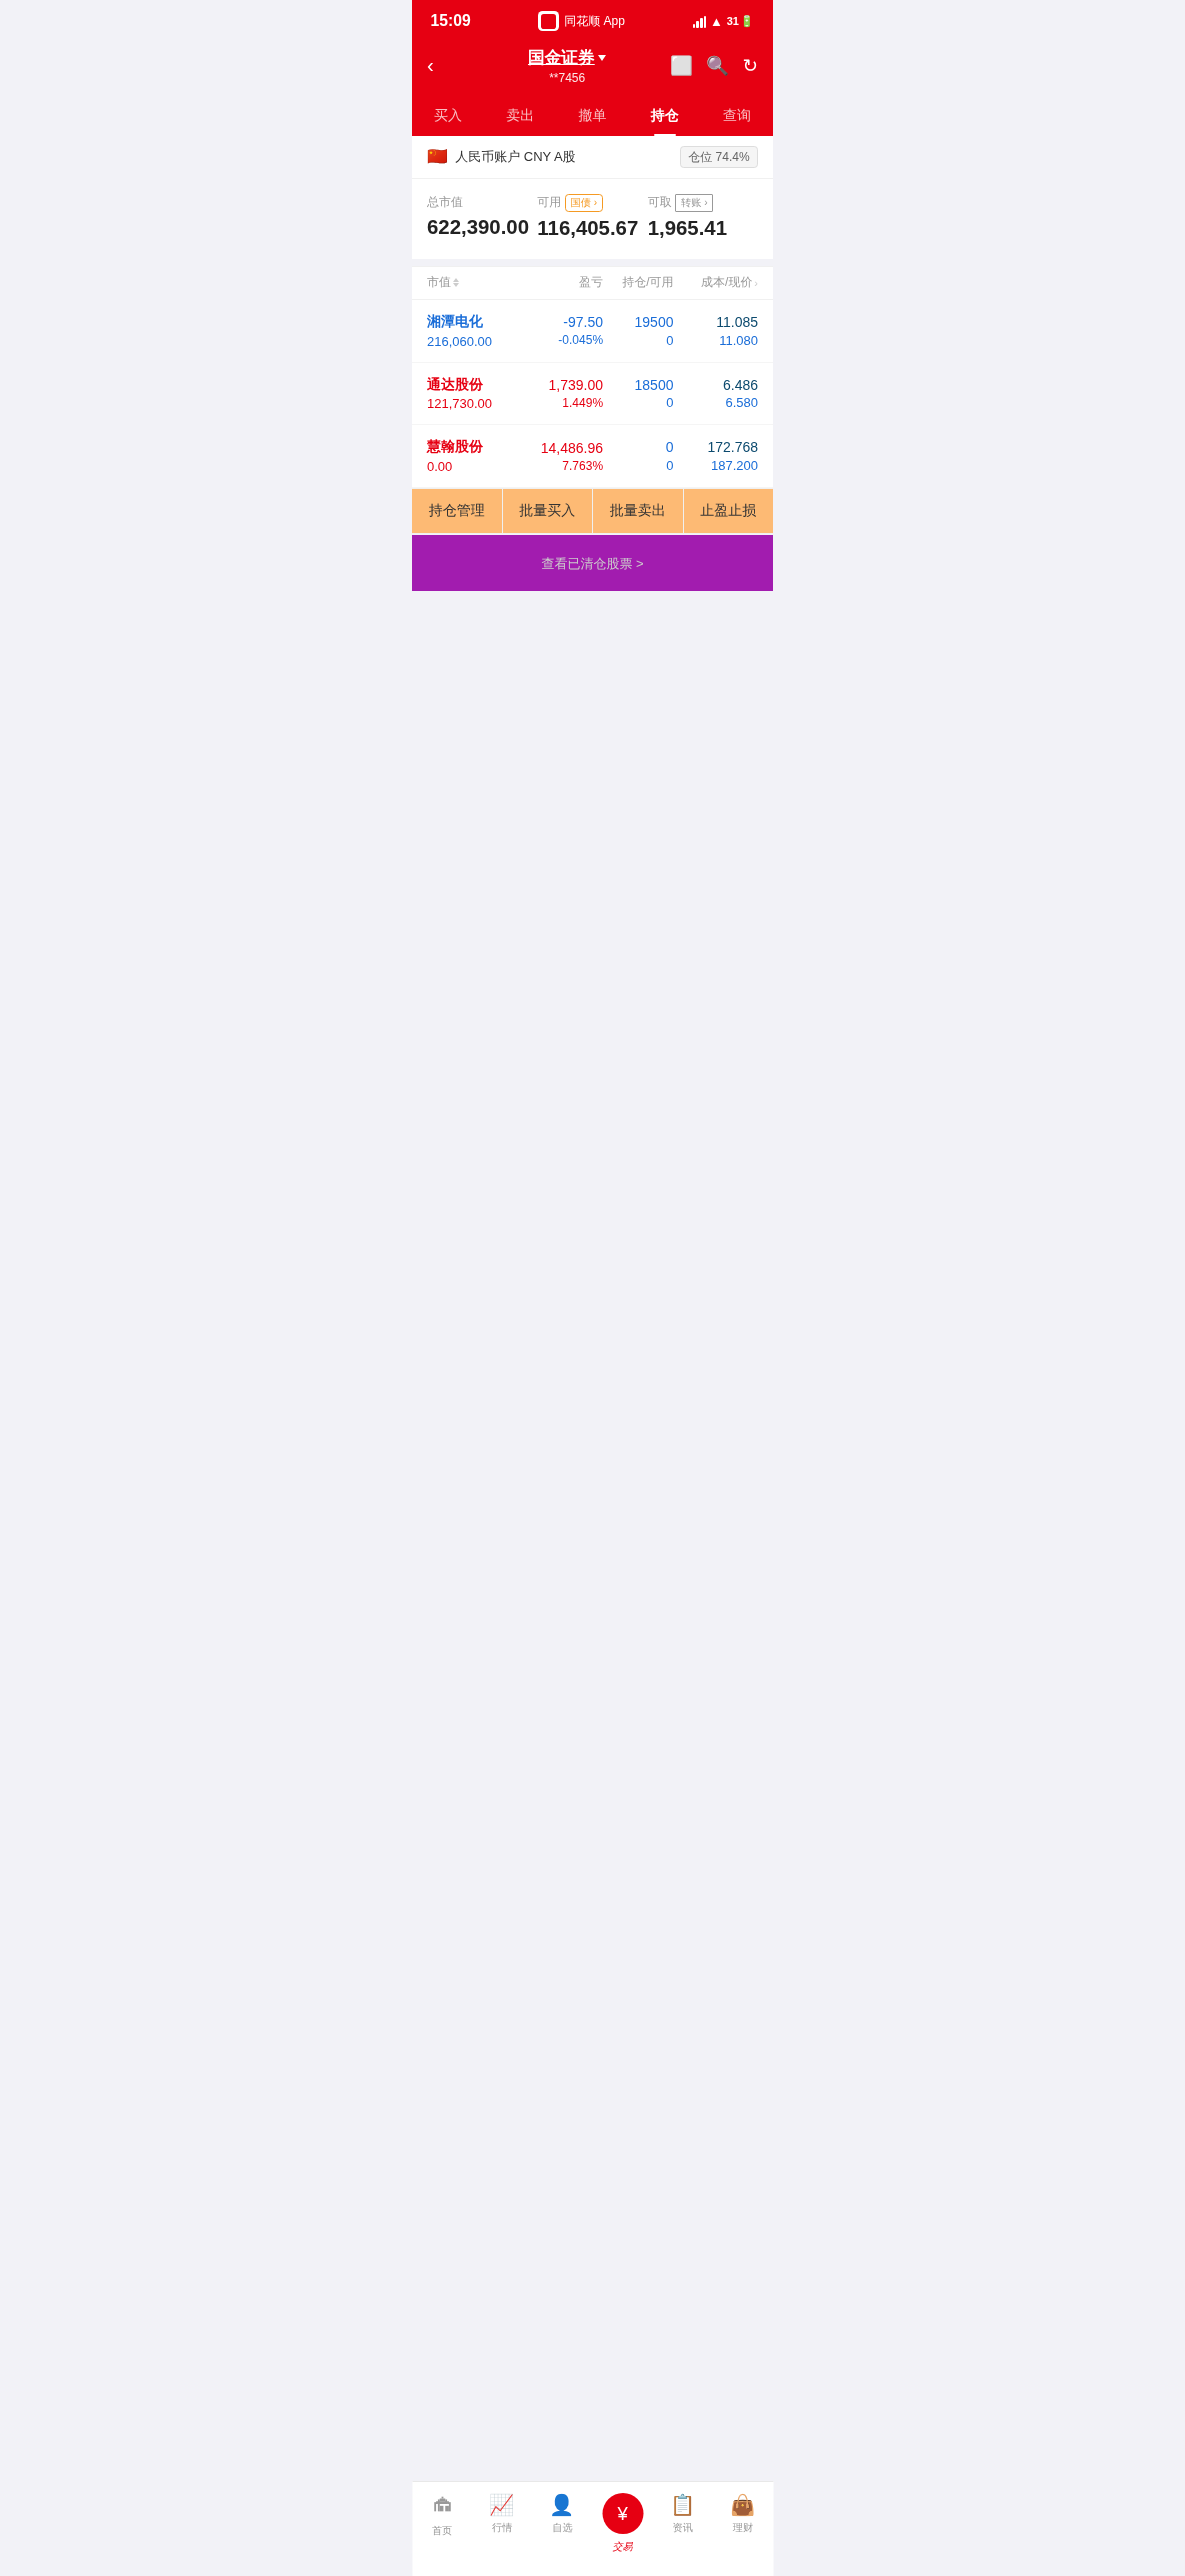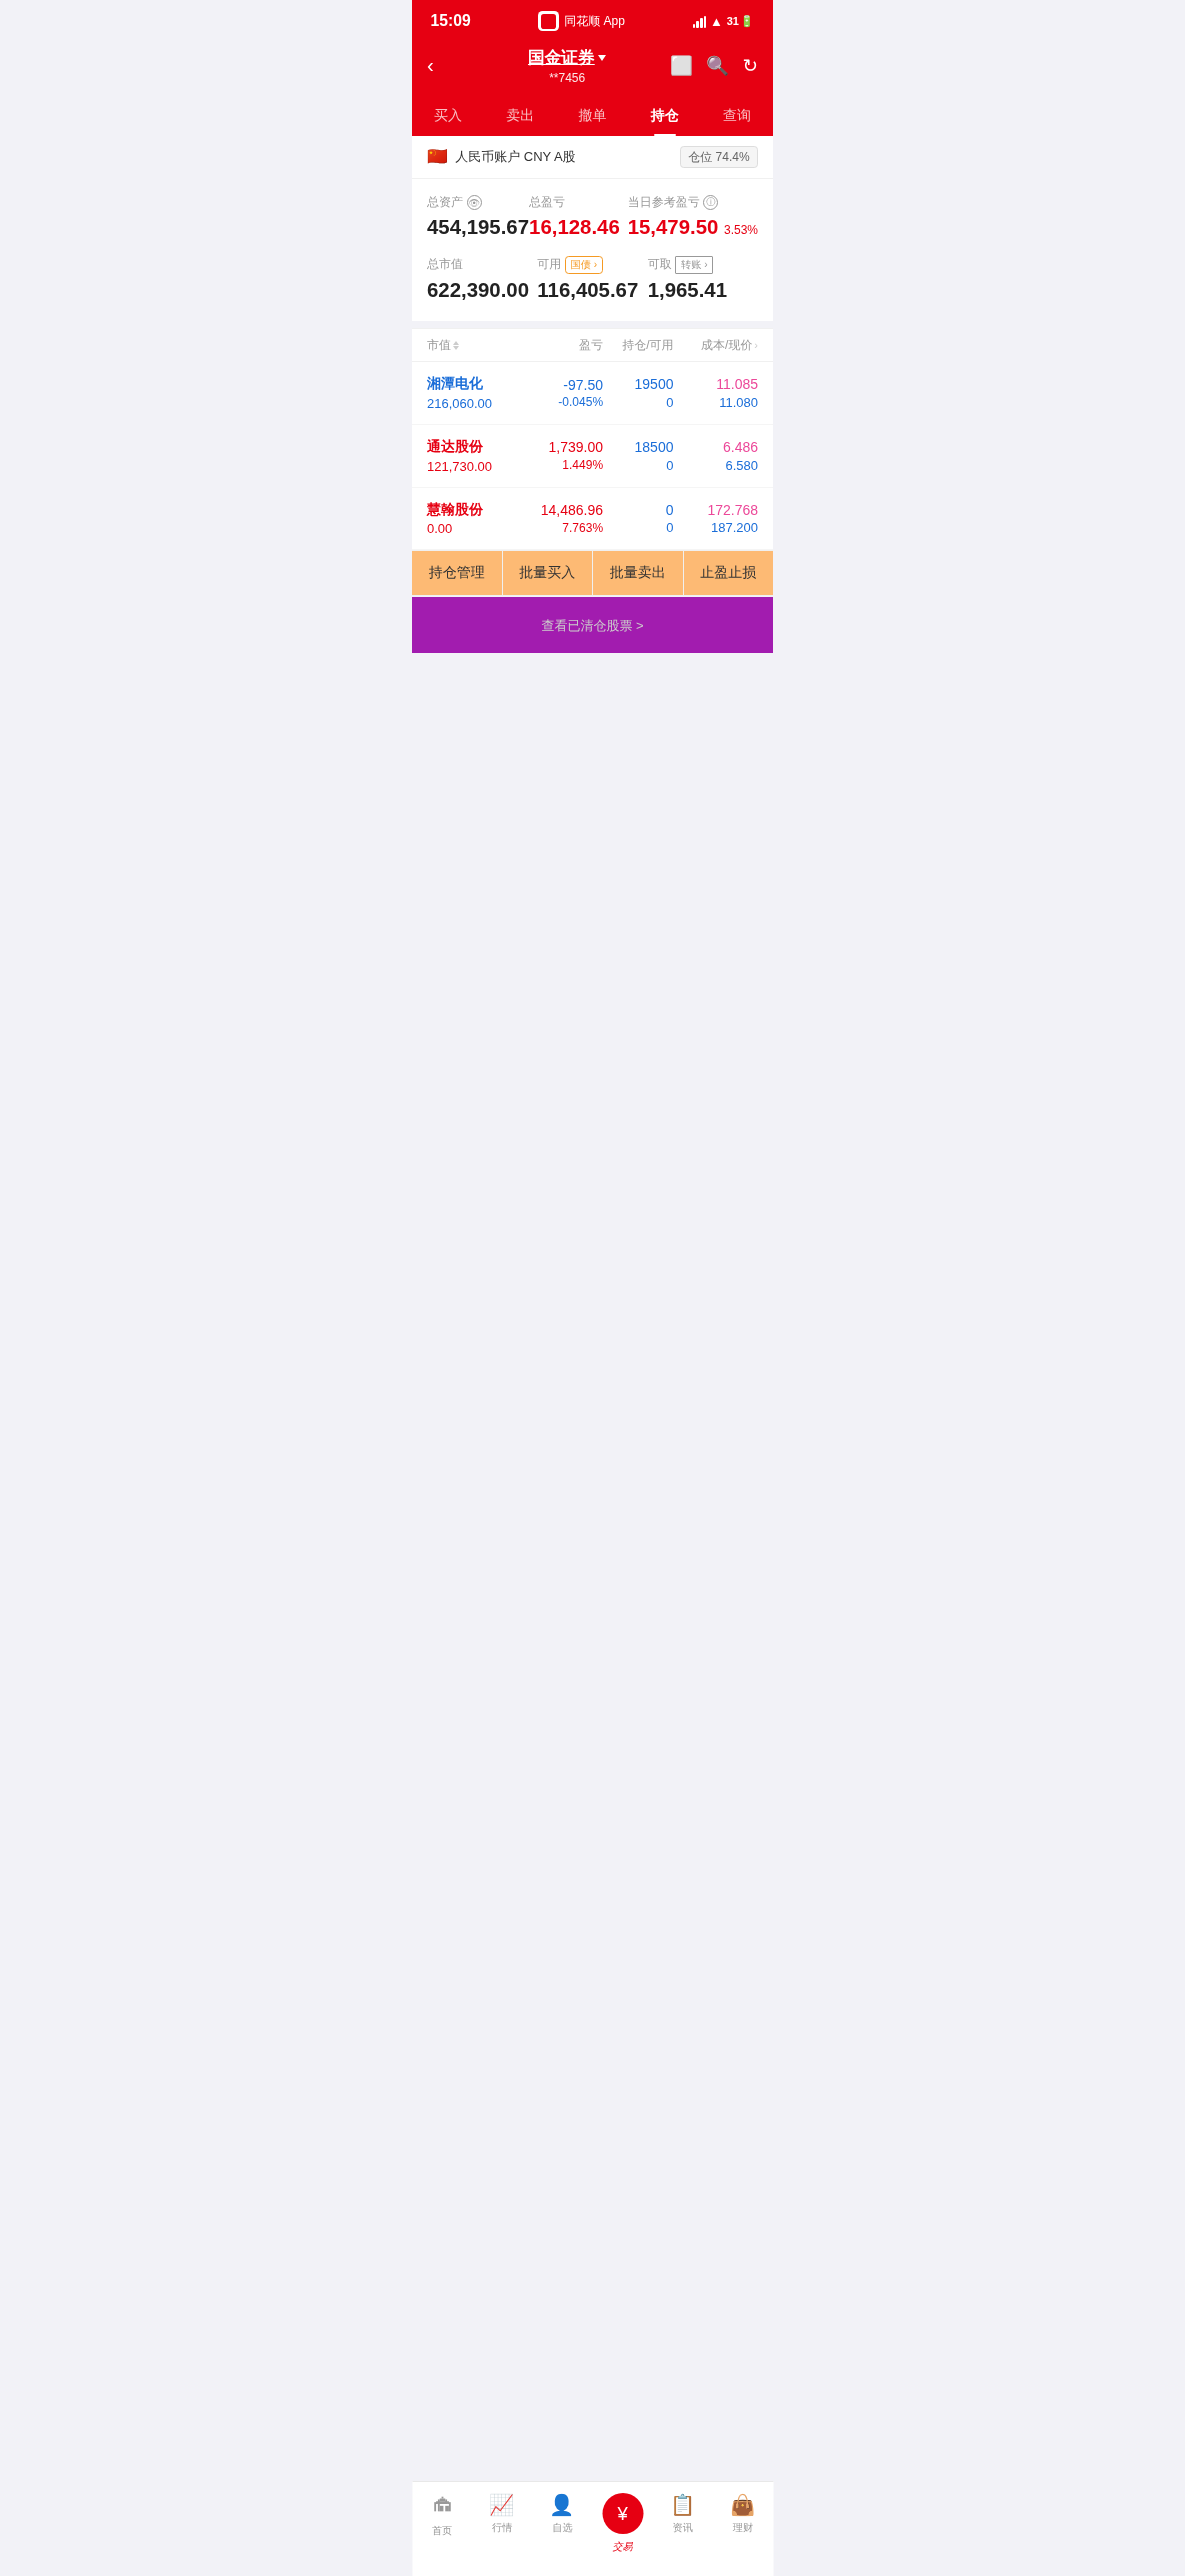--- a/index.html
+++ b/index.html
@@ -397,21 +397,21 @@
       color: #1a6dd8;
       margin-top: 2.8px;
     }
     .stock-cost-col {
       flex: 1.2;
       text-align: right;
     }
     .cost-value {
       font-size: 14px;
       font-weight: 500;
-      color: #ec4899;
+      color: #0c4a6e;
     }
     .current-price {
       font-size: 13px;
       color: #1a6dd8;
       margin-top: 2.8px;
     }
 
     
     .action-buttons {
       background: #fdba74;
@@ -543,43 +543,20 @@
 
   <div class="account-bar">
     <div class="account-left">
       <span class="flag">🇨🇳</span>
       <span>人民币账户 CNY A股</span>
     </div>
     <div class="position-badge">仓位 74.4%</div>
   </div>
 
   <div class="stats-section">
-    <div class="stats-row">
-      <div class="stat-item">
-        <div class="stat-label">
-          <span>总资产</span>
-          <div class="stat-label-icon">👁</div>
-        </div>
-        <div class="stat-value">454,195.67</div>
-      </div>
-      <div class="stat-item">
-        <div class="stat-label">总盈亏</div>
-        <div class="stat-value red">16,128.46</div>
-      </div>
-      <div class="stat-item">
-        <div class="stat-label">
-          <span>当日参考盈亏</span>
-          <div class="stat-label-icon">ⓘ</div>
-        </div>
-        <div class="stat-value red inline-badge">
-          <span>15,479.50</span>
-          <span class="percent-badge">3.53%</span>
-        </div>
-      </div>
-    </div>
 
     <div class="stats-row2">
       <div class="stat-item2">
         <div class="stat-label2">总市值</div>
         <div class="stat-value2">622,390.00</div>
       </div>
       <div class="stat-item2">
         <div class="stat-label2">
           <span>可用</span>
           <span class="tag-badge">国债 ›</span>

